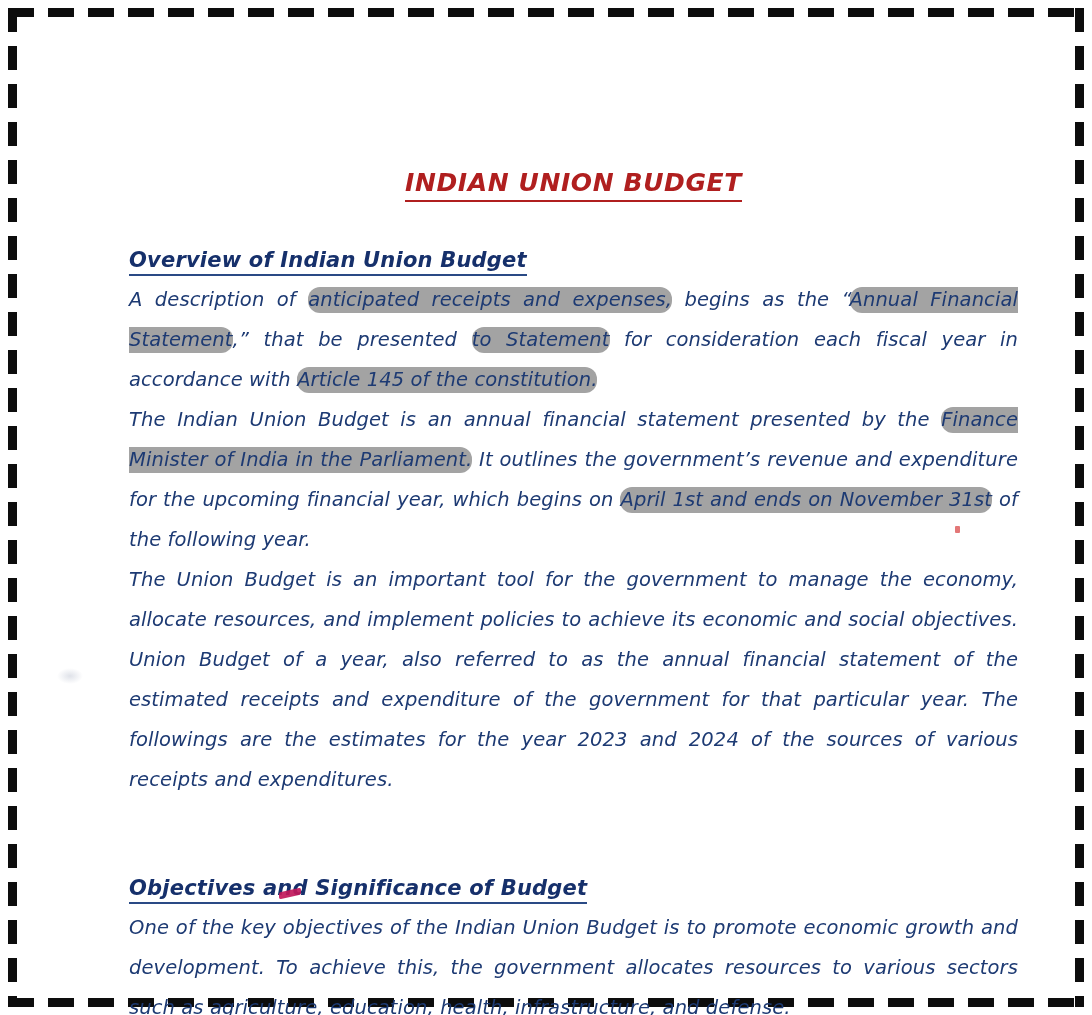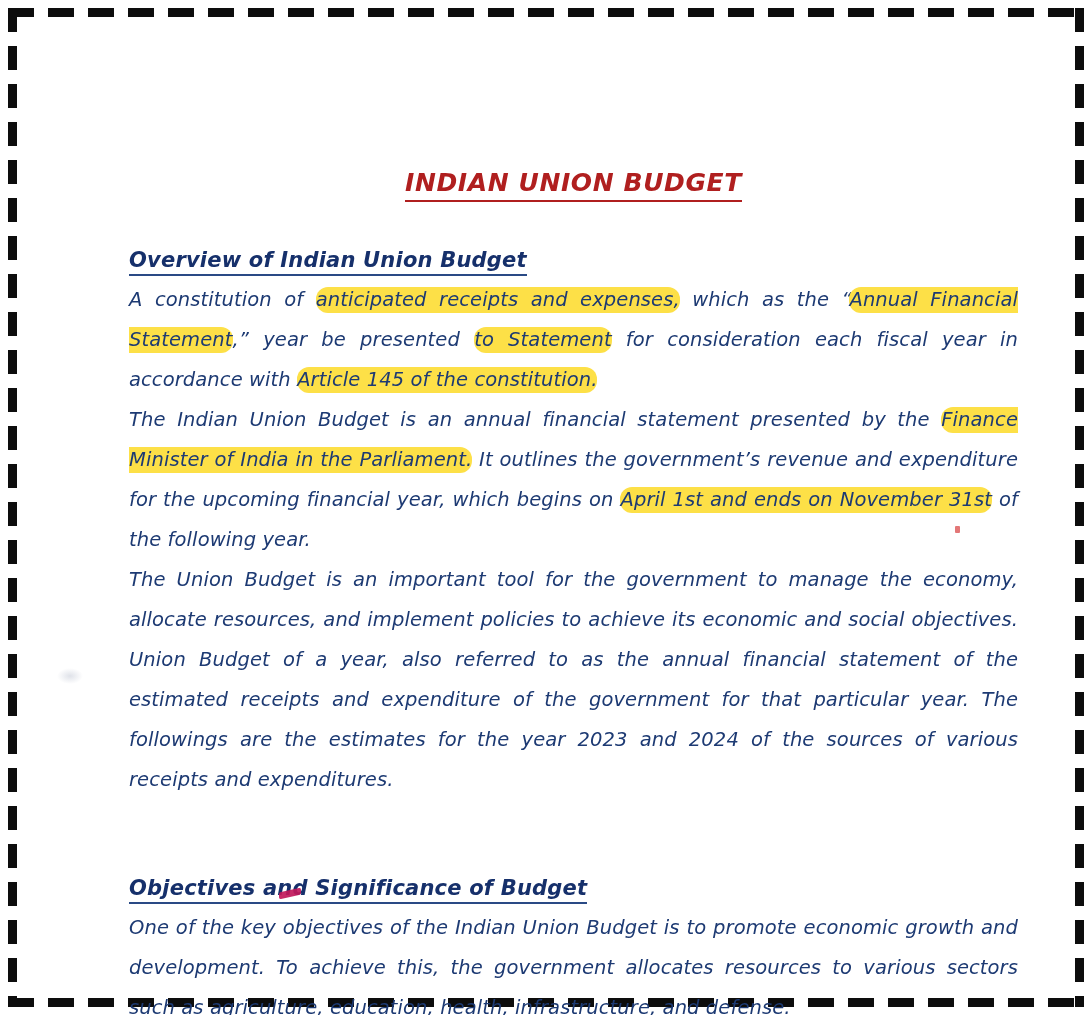--- a/index.html
+++ b/index.html
@@ -104,21 +104,21 @@
     font-size: 19.5px;
     font-style: italic;
     line-height: 40px;
     color: #1d3a73;
     text-align: justify;
     text-justify: inter-word;
     letter-spacing: 0.1px;
   }
 
   mark.hl {
-    background: #fde047;
+    background: #a3a3a3;
     color: #1d3a73;
     padding: 1px 0 2px 0;
     border-radius: 12px;
   }
   .spacer-lg { height: 76px; }
 
   
   .artifact-pink {
     position: absolute;
     width: 22px;
@@ -156,21 +156,21 @@
   <div class="content">
 
     <div class="doc-title">
       <span class="u">INDIAN UNION BUDGET</span>
     </div>
 
     <div class="body-block">
 
       <div>
         <h2 class="section-heading">Overview of Indian Union Budget</h2>
-        <p class="para"><span>A constitution of </span><mark class="hl">anticipated receipts and expenses,</mark><span> which as the “</span><mark class="hl">Annual Financial Statement</mark><span>,” year be presented </span><mark class="hl">to Statement</mark><span> for consideration each fiscal year in accordance with </span><mark class="hl">Article 145 of the constitution.</mark></p>
+        <p class="para"><span>A description of </span><mark class="hl">anticipated receipts and expenses,</mark><span> begins as the “</span><mark class="hl">Annual Financial Statement</mark><span>,” that be presented </span><mark class="hl">to Statement</mark><span> for consideration each fiscal year in accordance with </span><mark class="hl">Article 145 of the constitution.</mark></p>
         <p class="para"><span>The Indian Union Budget is an annual financial statement presented by the </span><mark class="hl">Finance Minister of India in the Parliament.</mark><span> It outlines the government’s revenue and expenditure for the upcoming financial year, which begins on </span><mark class="hl">April 1st and ends on November 31st</mark><span> of the following year.</span></p>
         <p class="para"><span>The Union Budget is an important tool for the government to manage the economy, allocate resources, and implement policies to achieve its economic and social objectives. Union Budget of a year, also referred to as the annual financial statement of the estimated receipts and expenditure of the government for that particular year. The followings are the estimates for the year 2023 and 2024 of the sources of various receipts and expenditures.</span></p>
       </div>
 
       <div class="spacer-lg"></div>
 
       <div style="position:relative;">
         <h2 class="section-heading">Objectives and Significance of Budget</h2>
         <div class="artifact-pink" style="left:150px; top:14px;"></div>
         <p class="para"><span>One of the key objectives of the Indian Union Budget is to promote economic growth and development. To achieve this, the government allocates resources to various sectors such as agriculture, education, health, infrastructure, and defense.</span></p>

